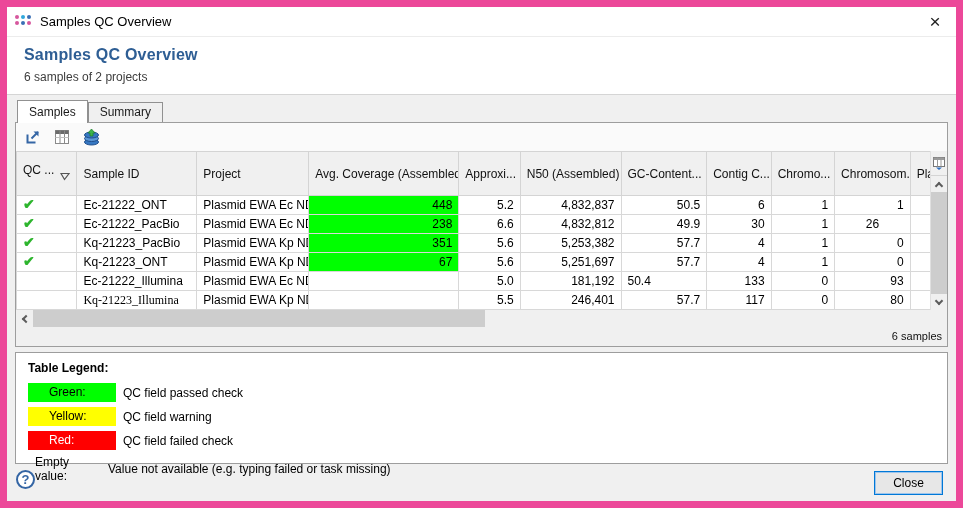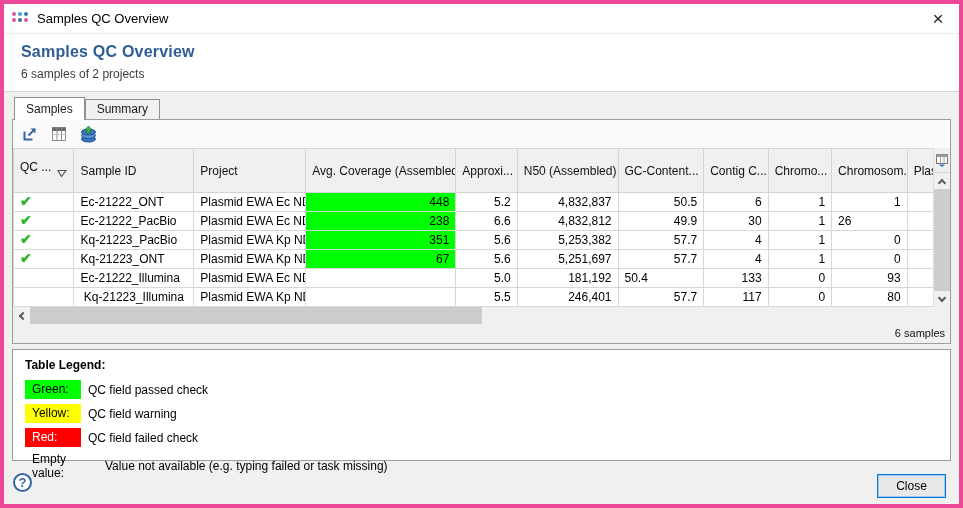--- a/index.html
+++ b/index.html
@@ -1,19 +1,19 @@
 <!DOCTYPE html>
 <html><head>
 <meta charset="utf-8">
 <style>
   * { box-sizing: border-box; margin: 0; padding: 0; }
   html,body { background:#cfcfcf; }
   body { font-family:"Liberation Sans", sans-serif; }
   .dialog { position:relative; width:963px; height:508px; background:#f0f0f0;
-            border:4px solid #ec4899; overflow:hidden; }
+            border:7px solid #ec4899; overflow:hidden; }
 
   
   .titlebar { height:30px; background:#ffffff; display:flex; align-items:center;
               padding:0 10px 0 8px; border-bottom:1px solid #ececec; }
   .appicon { width:18px; height:14px; display:grid; grid-template-columns:repeat(3,5px);
              grid-auto-rows:5px; gap:1px; margin-right:7px; }
   .appicon i { width:4px; height:4px; border-radius:50%; display:block; }
   .titlebar .wtitle { font-size:13px; color:#000; }
   .wclose { margin-left:auto; font-size:19px; line-height:18px; color:#222;
             width:22px; text-align:center; cursor:default; }
@@ -68,21 +68,21 @@
   .hthumb { width:452px; height:17px; background:#cdcdcd; }
   .hcorner { width:17px; height:17px; margin-left:auto; background:#f0f0f0; }
   .statusbar { height:19px; background:#f0f0f0; font-size:11px; color:#111;
                text-align:right; padding:3px 5px 0 0; }
 
   
   .legend { margin:5px 8px 0; height:112px; border:1px solid #9d9d9d; background:#fff;
             padding:8px 12px; }
   .legend .ltitle { font-size:12px; font-weight:bold; color:#000; margin-bottom:8px; }
   .lrow { display:flex; align-items:center; margin-bottom:5px; font-size:12px; }
-  .swatch { width:56px; height:19px; padding:2px 0 0 7px; font-size:12px; }
+  .swatch { width:88px; height:19px; padding:2px 0 0 21px; font-size:12px; }
   .plainlabel { width:73px; padding-left:7px; font-size:12px; color:#000; }
   .ldesc { margin-left:7px; color:#000; }
 
   
   .footer { position:absolute; left:0; right:0; bottom:0; height:44px; }
   .helpbtn { position:absolute; left:9px; bottom:12px; width:19px; height:19px;
              border:2px solid #3465a4; border-radius:50%; color:#3465a4; font-weight:bold;
              font-size:13px; text-align:center; line-height:15px; background:#fff; }
   .closebtn { position:absolute; right:13px; bottom:6px; width:69px; height:24px;
               background:#e7e7e7; border:1px solid #0078d7; box-shadow:0 0 0 1px #9ec5ec inset;
@@ -181,21 +181,21 @@
               <tr>
                 <td style="text-align: left;"><span class="check">✔</span></td>
                 <td style="text-align: left;">Ec-21222_PacBio</td>
                 <td style="text-align: left;">Plasmid EWA Ec NDM</td>
                 <td class="green" style="text-align: right;">238</td>
                 <td style="text-align: right;">6.6</td>
                 <td style="text-align: right;">4,832,812</td>
                 <td style="text-align: right;">49.9</td>
                 <td style="text-align: right;">30</td>
                 <td style="text-align: right;">1</td>
-                <td style="text-align: left;">26</td>
+                <td style="text-align: center;">26</td>
                 <td style="text-align: left;"></td>
               </tr>
               <tr>
                 <td style="text-align: left;"><span class="check">✔</span></td>
                 <td style="text-align: left;">Kq-21223_PacBio</td>
                 <td style="text-align: left;">Plasmid EWA Kp NDM</td>
                 <td class="green" style="text-align: right;">351</td>
                 <td style="text-align: right;">5.6</td>
                 <td style="text-align: right;">5,253,382</td>
                 <td style="text-align: right;">57.7</td>
@@ -225,21 +225,21 @@
                 <td style="text-align: right;">5.0</td>
                 <td style="text-align: right;">181,192</td>
                 <td style="text-align: left;">50.4</td>
                 <td style="text-align: right;">133</td>
                 <td style="text-align: right;">0</td>
                 <td style="text-align: right; padding-left: 44px;">93</td>
                 <td style="text-align: left;"></td>
               </tr>
               <tr>
                 <td style="text-align: left;"></td>
-                <td style="text-align: center;">Kq-21223_Illumina</td>
+                <td style="text-align: left; font-family: Liberation Serif, serif;">Kq-21223_Illumina</td>
                 <td style="text-align: left;">Plasmid EWA Kp NDM</td>
                 <td style="text-align: right;"></td>
                 <td style="text-align: right;">5.5</td>
                 <td style="text-align: right;">246,401</td>
                 <td style="text-align: right;">57.7</td>
                 <td style="text-align: right;">117</td>
                 <td style="text-align: right;">0</td>
                 <td style="text-align: right;">80</td>
                 <td style="text-align: left;"></td>
               </tr>

